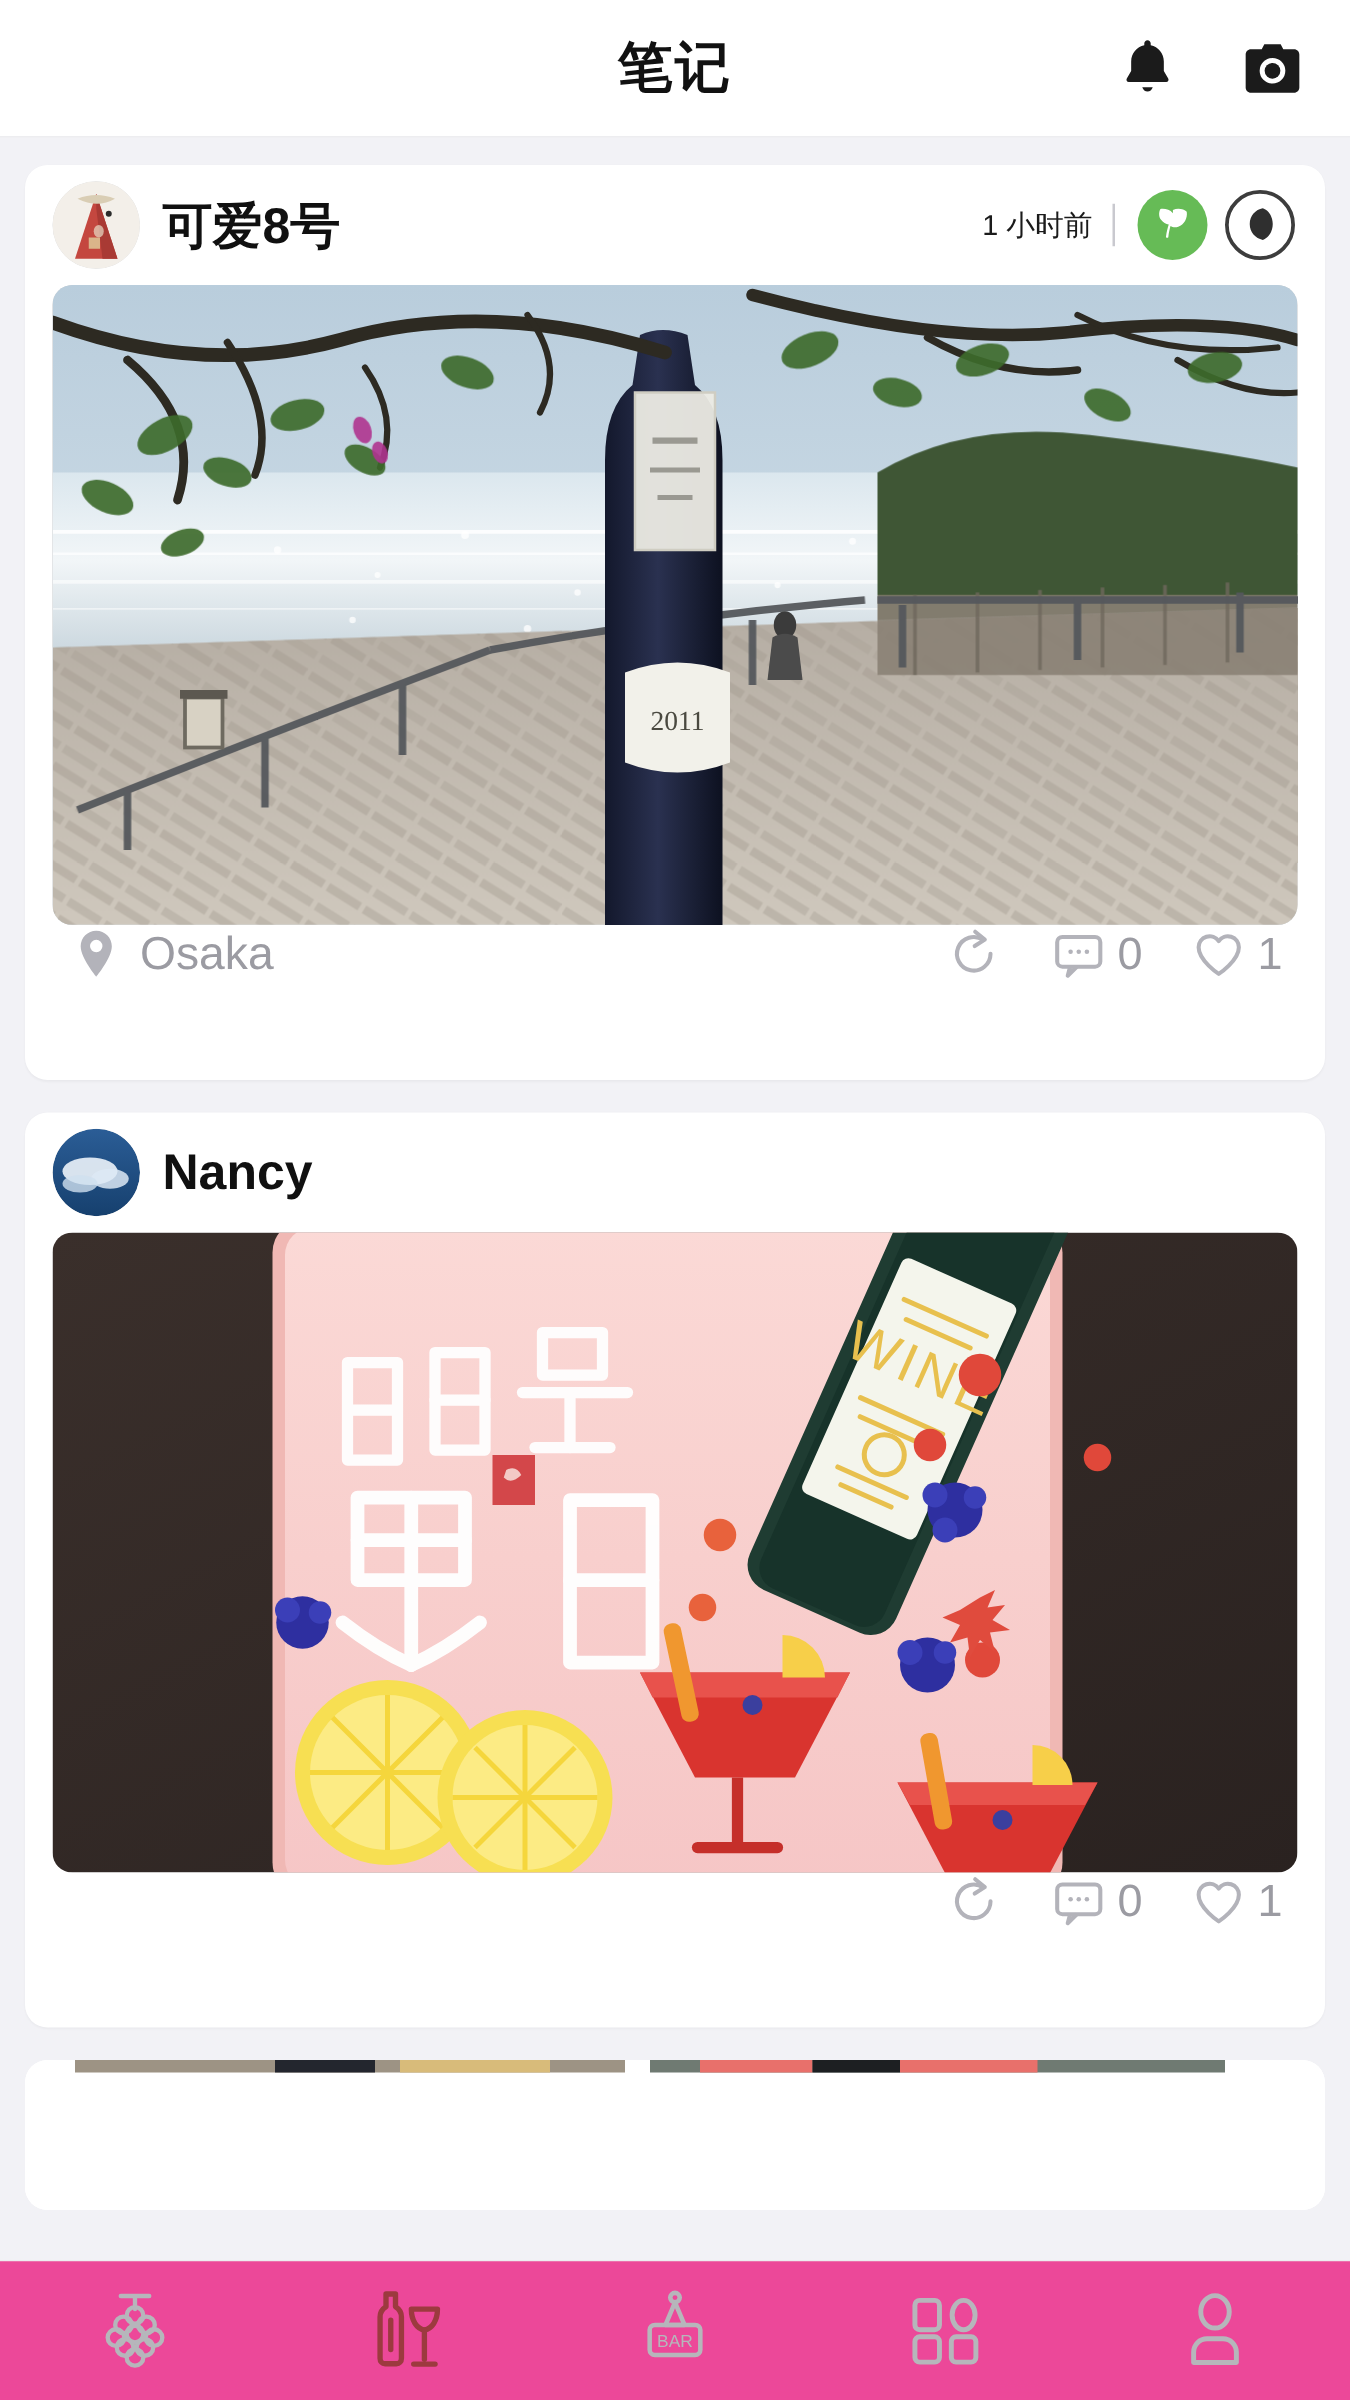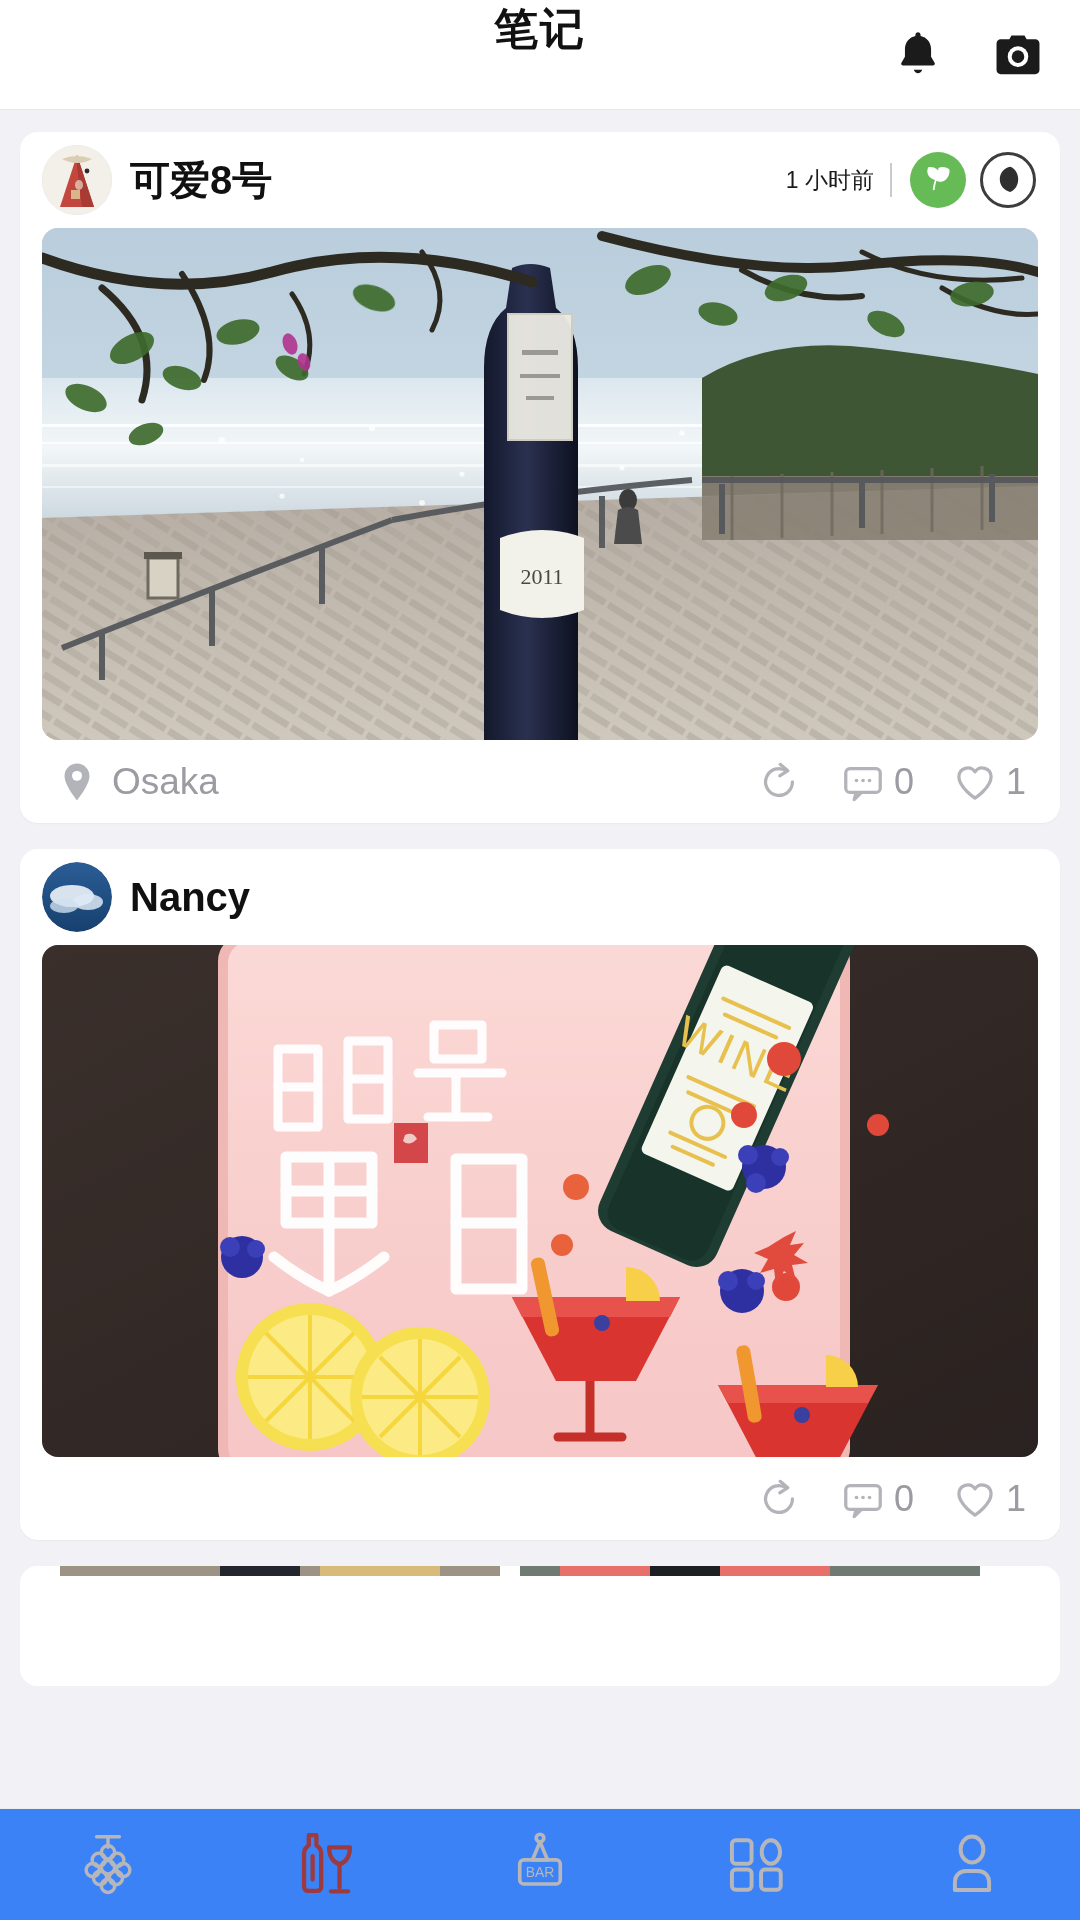--- a/index.html
+++ b/index.html
@@ -8,21 +8,21 @@
     font-family:"Liberation Sans","DejaVu Sans",sans-serif;
     background:#f2f2f6;
     overflow:hidden;
     position:relative;
   }
 
   
   .header{
     position:absolute; top:0; left:0; width:1080px; height:110px;
     background:#ffffff;
-    display:flex; align-items:flex-start; justify-content:center;
+    display:flex; align-items:center; justify-content:center;
     border-bottom:1px solid #e8e8ec;
   }
   .header-title{
     font-size:44px; font-weight:700; color:#111; letter-spacing:2px;
   }
   .header-actions{
     position:absolute; right:34px; top:0; height:110px;
     display:flex; align-items:center; gap:44px;
   }
   .hicon{ width:56px; height:56px; display:block; }
@@ -81,40 +81,40 @@
 
   
   .media{
     margin:0 22px; border-radius:16px; overflow:hidden;
     height:512px; width:996px; position:relative; background:#ccc;
   }
   .media svg{ display:block; width:100%; height:100%; }
 
   
   .card-foot{
-    height:83px; display:flex; align-items:center; padding:0 34px 0 34px;
+    height:124px; display:flex; align-items:flex-start; padding:0 34px 0 34px;
   }
   .loc{ display:flex; align-items:center; gap:12px; }
   .loc-name{ font-size:37px; color:#9b9ba2; white-space:nowrap; }
   .foot-right{ margin-left:auto; display:flex; align-items:center; gap:38px; }
   .stat{ display:flex; align-items:center; gap:8px; }
   .stat-num{ font-size:36px; color:#9b9ba2; }
   .ficon{ width:46px; height:46px; display:block; }
 
   
   .peek{
     background:#fff; border-radius:18px; width:1040px; height:120px;
     overflow:hidden; position:relative;
   }
   .peek-strip{ position:absolute; left:0; top:0; width:1040px; height:120px; }
 
   
   .tabbar{
     position:absolute; bottom:0; left:0; width:1080px; height:112px;
-    background:#3b82f6; border-top:1px solid #ececf0;
+    background:#ec4899; border-top:1px solid #ececf0;
     display:flex; align-items:center;
   }
   .tab{
     flex:1; display:flex; align-items:center; justify-content:center;
     height:112px;
   }
   .tab svg{ width:76px; height:76px; display:block; }
 </style>
 </head>
 <body>

